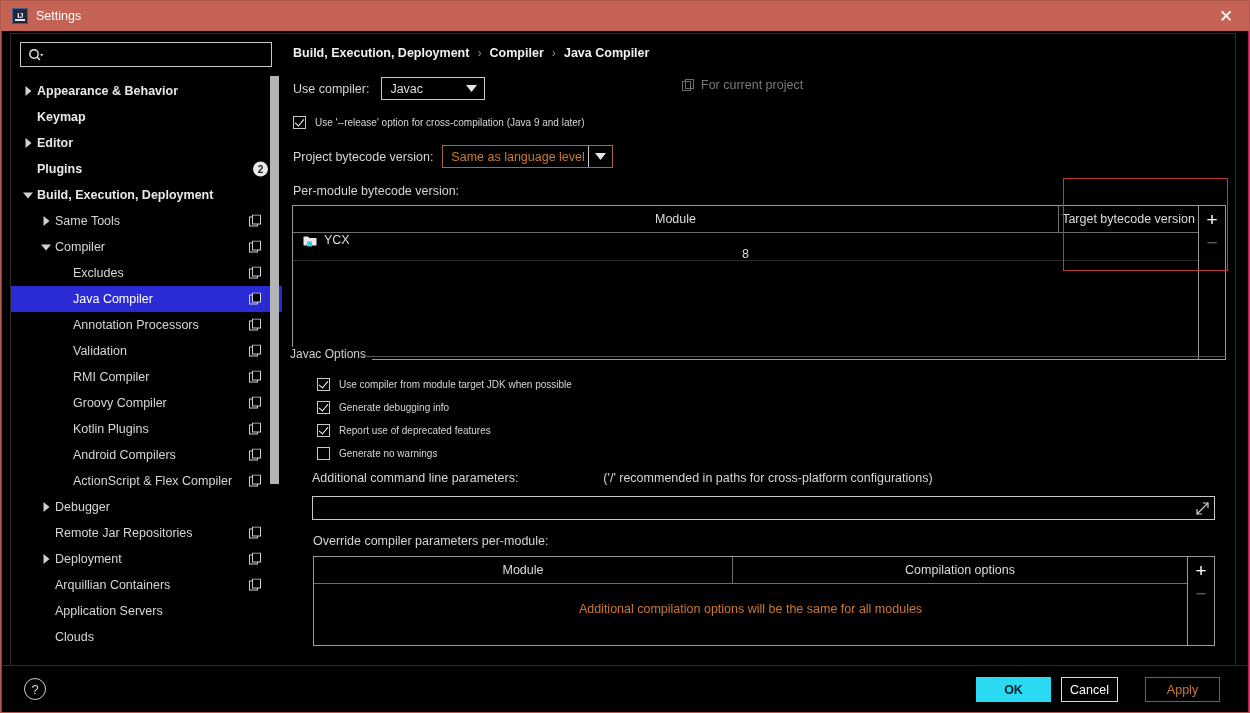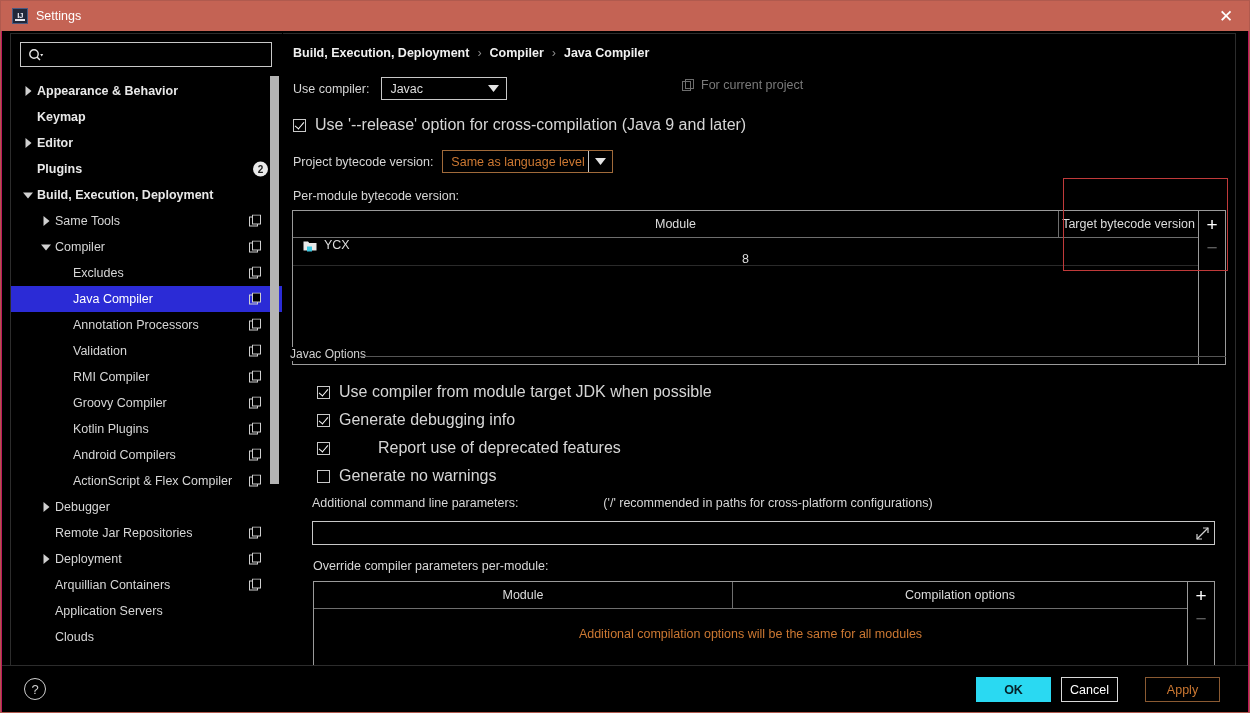--- a/index.html
+++ b/index.html
@@ -194,21 +194,21 @@
   .cb.checked::after {
     content: "";
     position: absolute;
     left: 3px; top: 0px;
     width: 4px; height: 8px;
     border: solid #ffffff;
     border-width: 0 1.6px 1.6px 0;
     transform: rotate(40deg);
   }
   .cb-row { display: flex; align-items: center; }
-  .cb-row .cb-label { margin-left: 9px; color: #d6d6d6; font-size: 16px; }
+  .cb-row .cb-label { margin-left: 9px; color: #d6d6d6; font-size: 10px; }
 
   
   .tbl-wrap {
     border: 1px solid #9a9a9a;
     background: #000;
     position: relative;
     display: flex;
   }
   .tbl-main { flex: 1 1 auto; position: relative; }
   .tbl-head {
@@ -603,21 +603,21 @@
           <svg width="13" height="13" viewBox="0 0 13 13">
             <rect x="0.5" y="2.5" width="8" height="9" fill="none" stroke="#6d6d6d" stroke-width="1"></rect>
             <rect x="3.5" y="0.5" width="8" height="9" fill="none" stroke="#6d6d6d" stroke-width="1"></rect>
           </svg>
         </span>
         <span>For current project</span>
       </div>
 
       <div id="use-compiler-row" class="row">
         <span class="lbl">Use compiler:</span>
-        <span class="combo" style="width:126px; margin-left:12px;">
+        <span class="combo" style="width:104px; margin-left:12px;">
           <span class="combo-text">Javac</span>
           <span class="combo-arrow">
             <svg width="11" height="7" viewBox="0 0 11 7">
                 <polygon points="0,0 11,0 5.5,7" fill="#e4e4e4"></polygon>
               </svg>
           </span>
         </span>
       </div>
 
       <div class="cb-row" style="margin:16px 0 0 10px;">
@@ -671,21 +671,21 @@
 
       <div style="margin:18px 0 0 34px;">
         <div class="cb-row" style="margin-top:0;">
           <span class="cb checked"></span>
           <span class="cb-label">Use compiler from module target JDK when possible</span>
         </div>
         <div class="cb-row" style="margin-top:10px;">
           <span class="cb checked"></span>
           <span class="cb-label">Generate debugging info</span>
         </div>
-        <div class="cb-row" style="margin-top:10px;gap:39px;">
+        <div class="cb-row" style="margin-top:10px;">
           <span class="cb checked"></span>
           <span class="cb-label">Report use of deprecated features</span>
         </div>
         <div class="cb-row" style="margin-top:10px;">
           <span class="cb"></span>
           <span class="cb-label">Generate no warnings</span>
         </div>
       </div>
 
       <div class="row" style="margin:11px 0 0 29px;">

